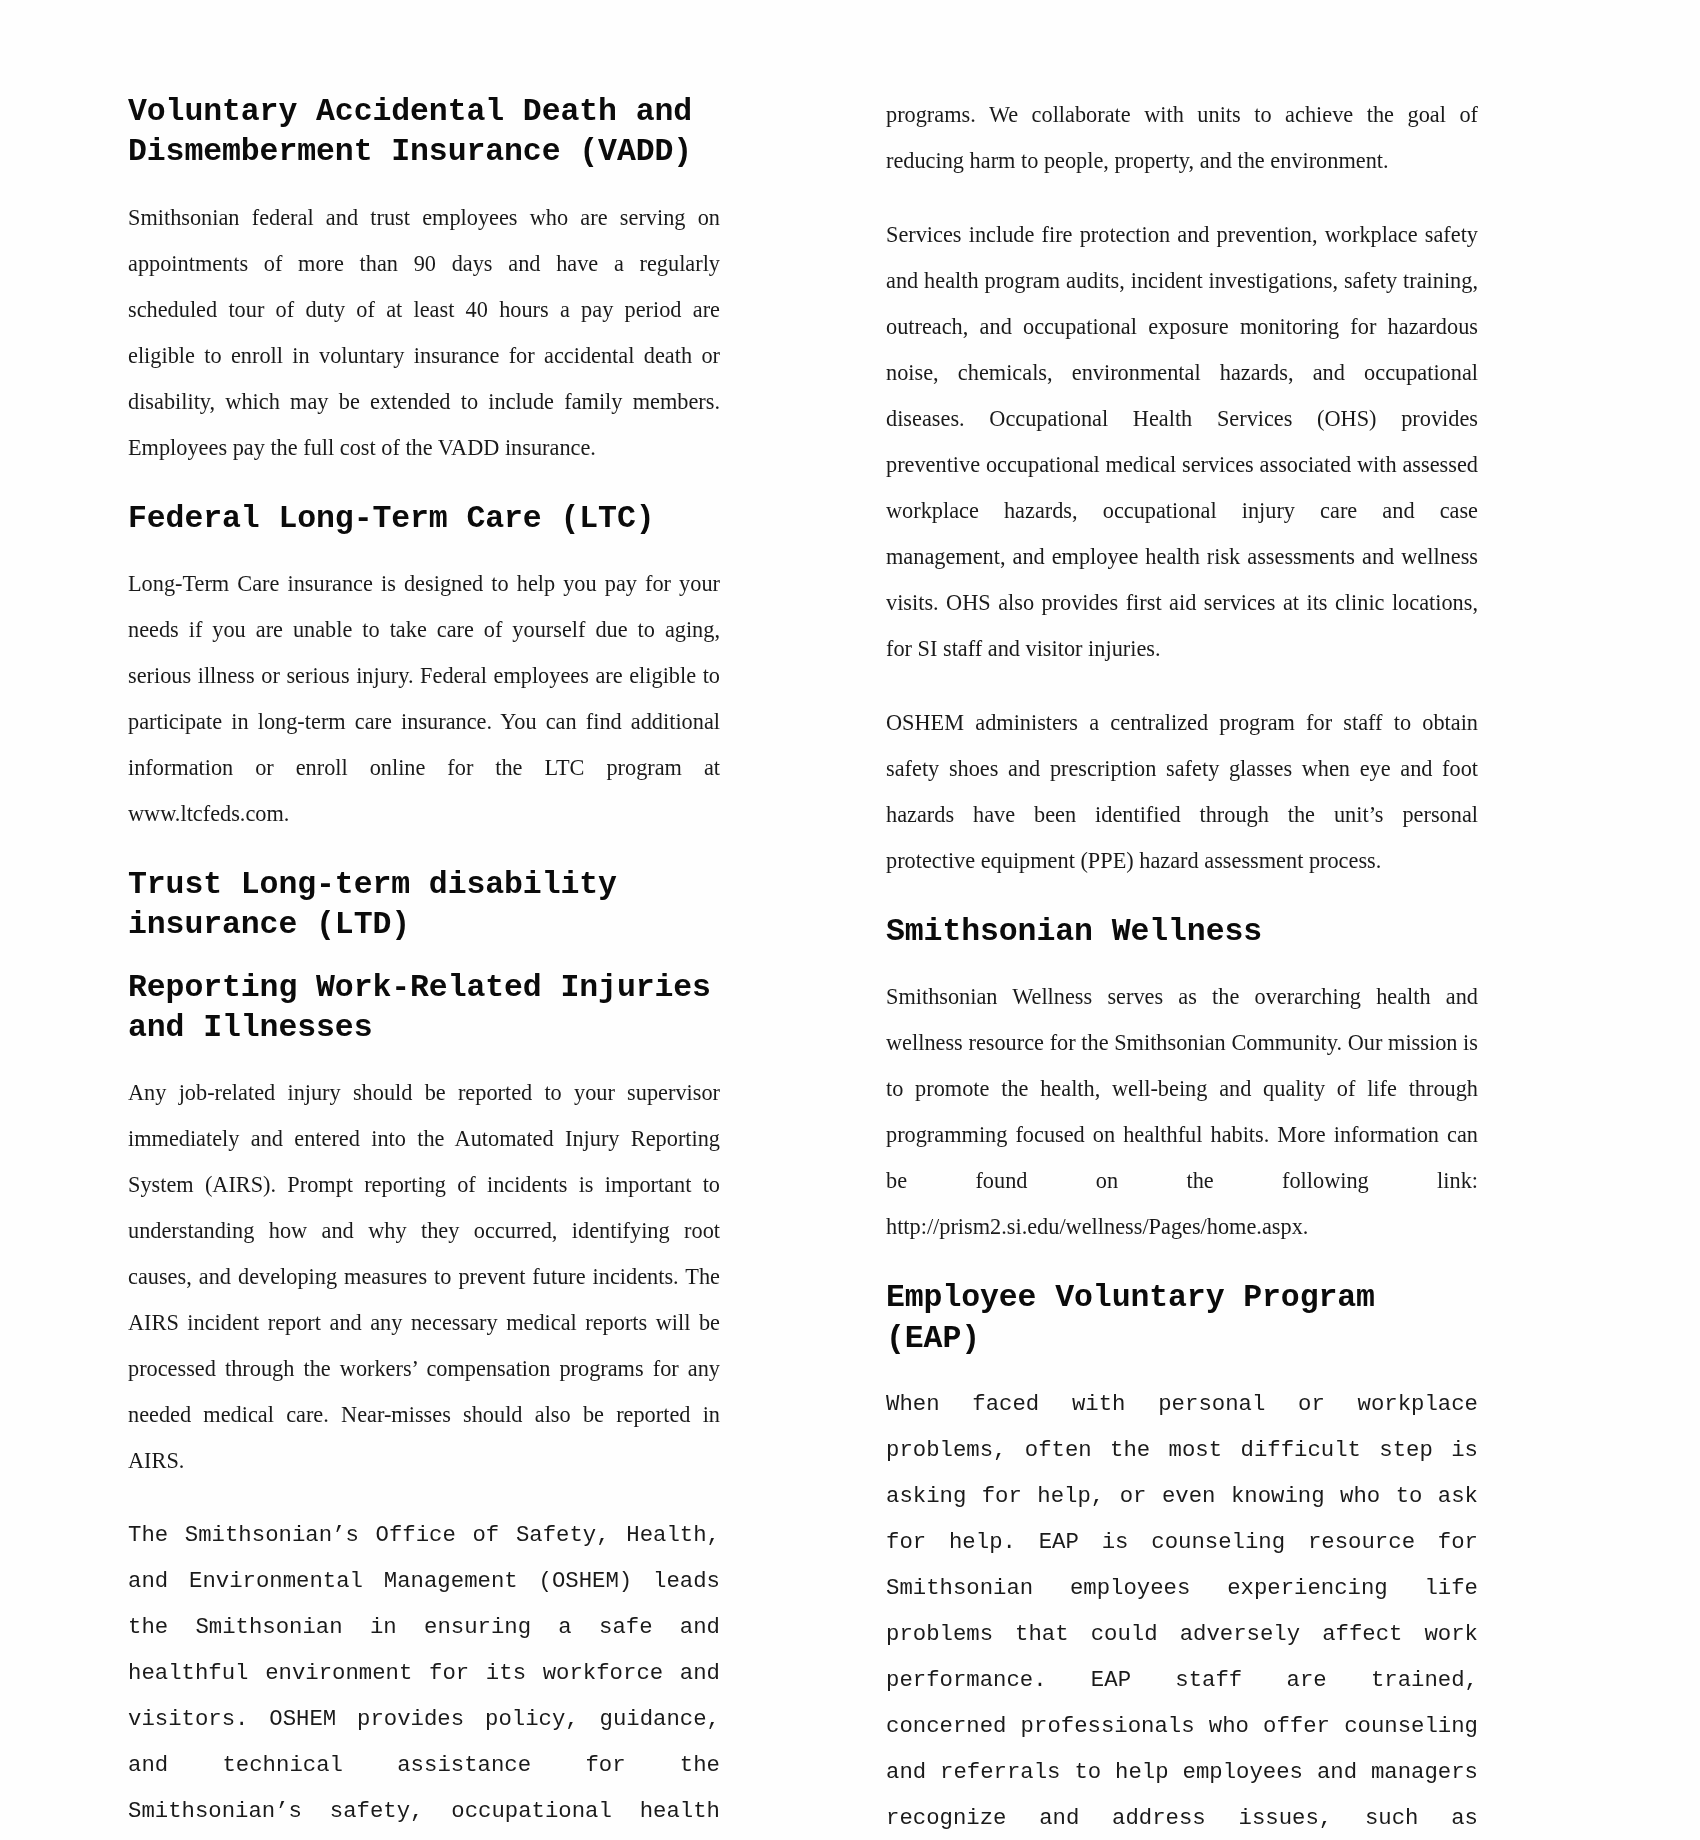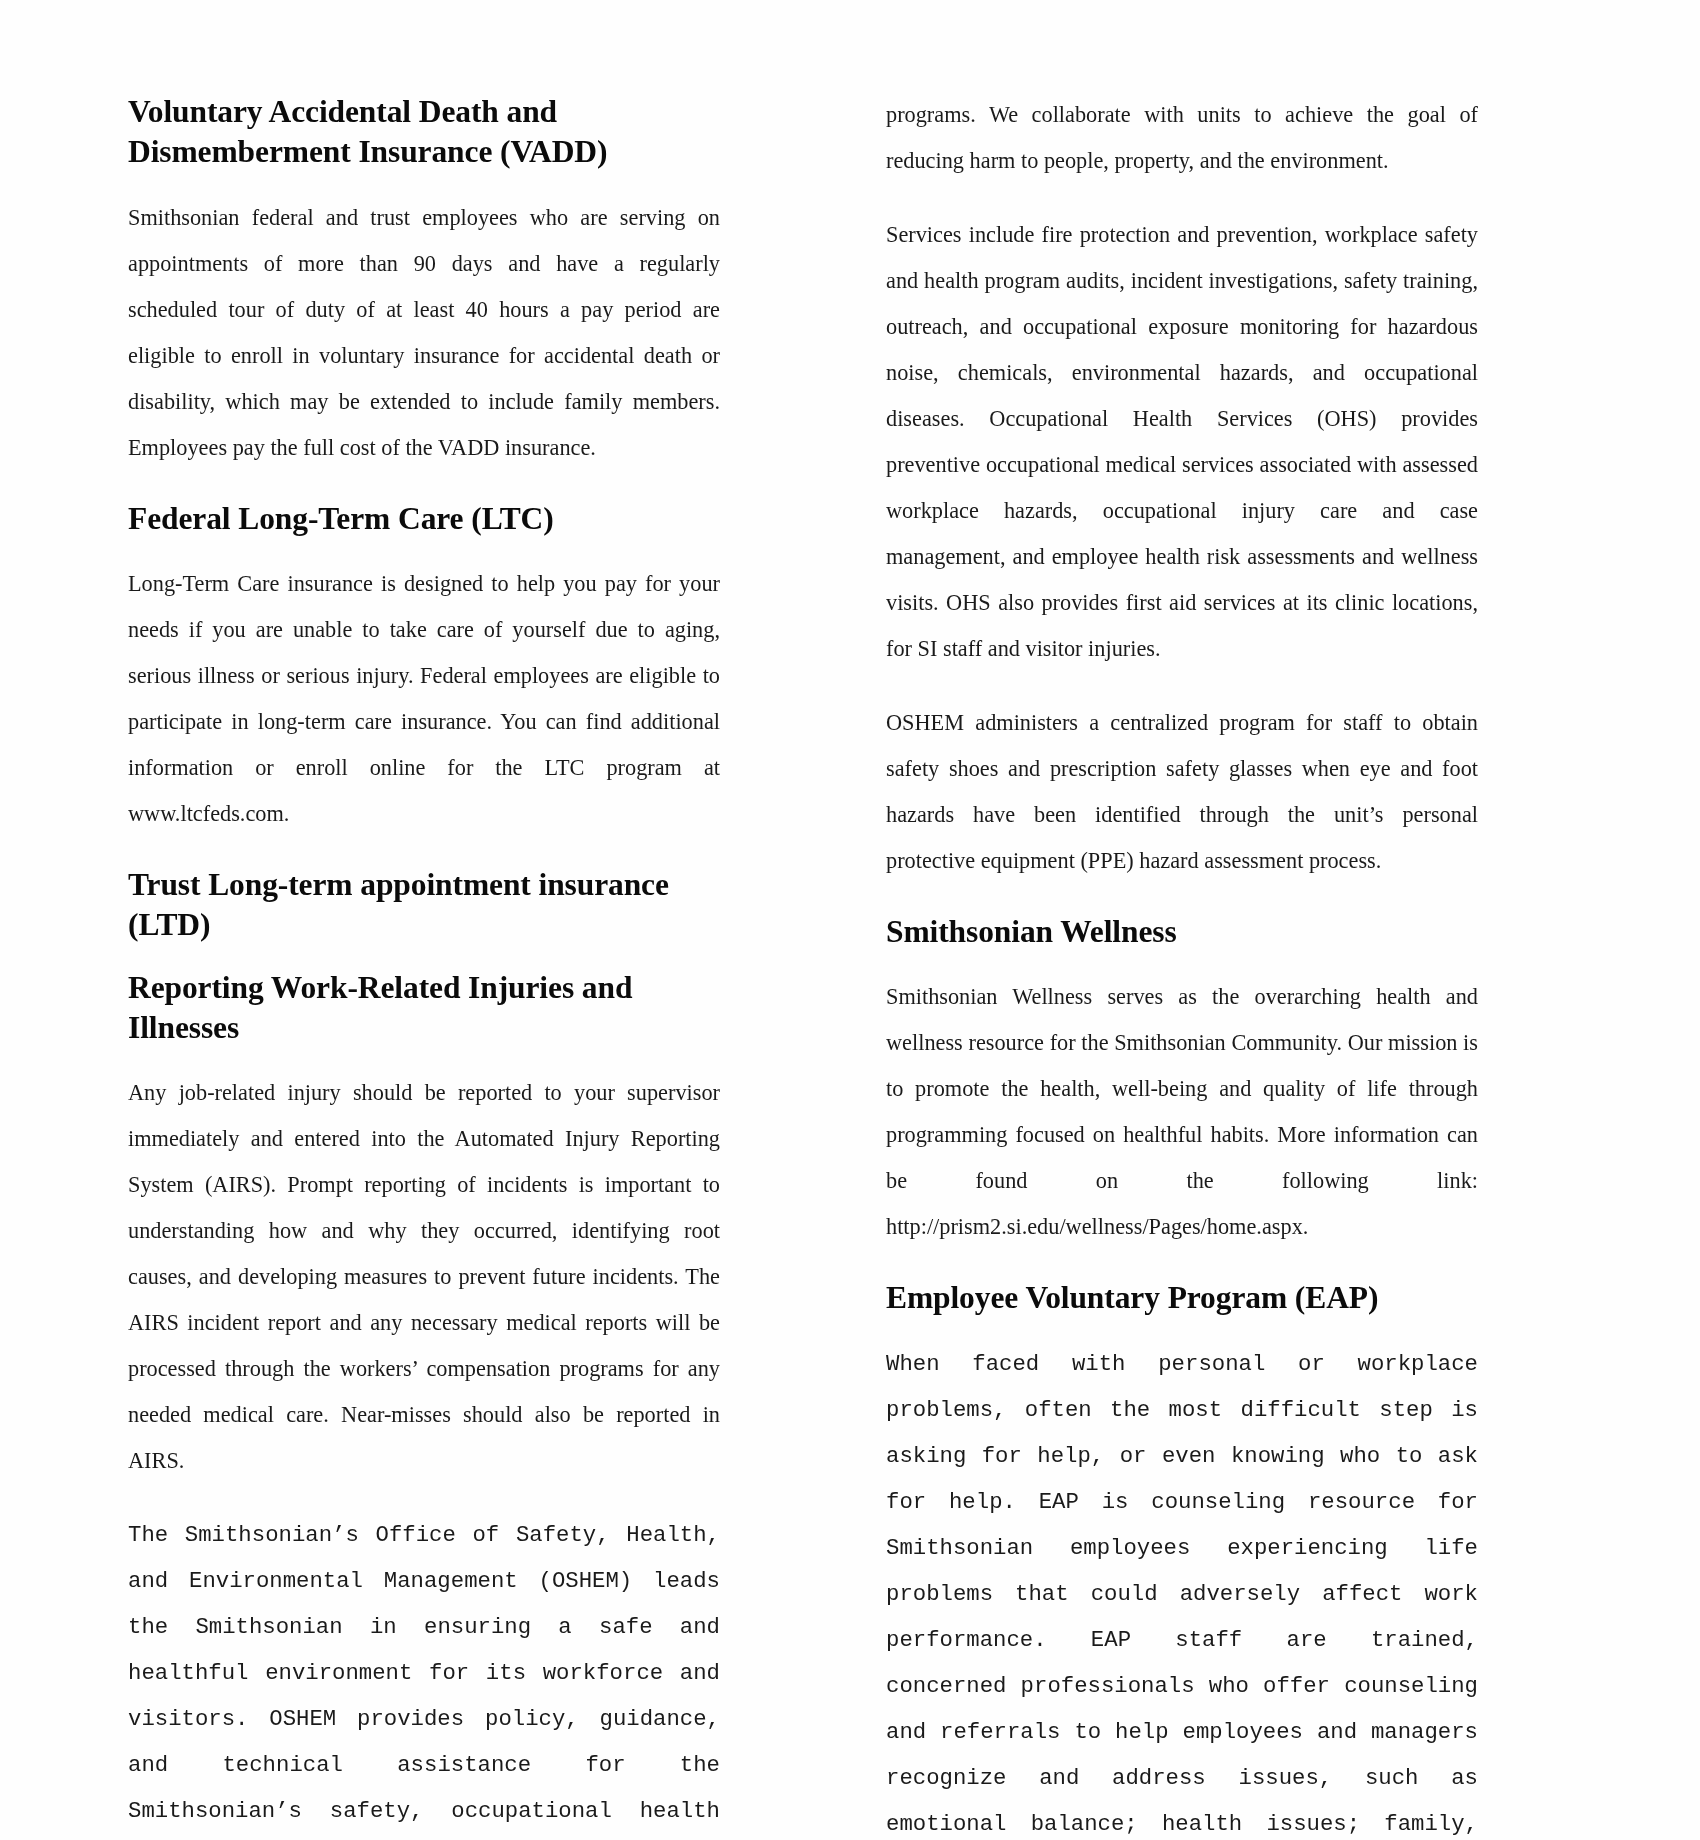--- a/index.html
+++ b/index.html
@@ -34,21 +34,21 @@
     justify-content: flex-start;
   }
   .col {
     width: 592px;
     box-sizing: border-box;
   }
   .col-left  { margin-left: 128px; }
   .col-right { margin-left: 166px; }
 
   h2.section-heading {
-    font-family: Liberation Serif, serif;
+    font-family: Liberation Mono, monospace;
     font-weight: bold;
     font-size: 31.5px;
     line-height: 1.28;
     letter-spacing: -0.1px;
     margin: 0 0 22px 0;
     color: #0b0b0b;
     text-rendering: optimizeLegibility;
   }
 
   p.body-text {
@@ -75,21 +75,21 @@
   <div class="columns">
 
     <div class="col col-left">
 
       <h2 class="section-heading">Voluntary Accidental Death and Dismemberment Insurance (VADD)</h2>
       <p class="body-text">Smithsonian federal and trust employees who are serving on appointments of more than 90 days and have a regularly scheduled tour of duty of at least 40 hours a pay period are eligible to enroll in voluntary insurance for accidental death or disability, which may be extended to include family members. Employees pay the full cost of the VADD insurance.</p>
 
       <h2 class="section-heading gap-before-heading">Federal Long-Term Care (LTC)</h2>
       <p class="body-text">Long-Term Care insurance is designed to help you pay for your needs if you are unable to take care of yourself due to aging, serious illness or serious injury. Federal employees are eligible to participate in long-term care insurance. You can find additional information or enroll online for the LTC program at www.ltcfeds.com.</p>
 
-      <h2 class="section-heading gap-before-heading-lg">Trust Long-term appointment insurance (LTD)</h2>
+      <h2 class="section-heading gap-before-heading-lg">Trust Long-term disability insurance (LTD)</h2>
 
       <h2 class="section-heading gap-before-heading">Reporting Work-Related Injuries and Illnesses</h2>
       <p class="body-text">Any job-related injury should be reported to your supervisor immediately and entered into the Automated Injury Reporting System (AIRS). Prompt reporting of incidents is important to understanding how and why they occurred, identifying root causes, and developing measures to prevent future incidents. The AIRS incident report and any necessary medical reports will be processed through the workers’ compensation programs for any needed medical care. Near-misses should also be reported in AIRS.</p>
 
       <p class="body-text last">The Smithsonian’s Office of Safety, Health, and Environmental Management (OSHEM) leads the Smithsonian in ensuring a safe and healthful environment for its workforce and visitors. OSHEM provides policy, guidance, and technical assistance for the Smithsonian’s safety, occupational health and wellness, fire protection, and environmental management</p>
 
     </div>
 
     <div class="col col-right">
 

